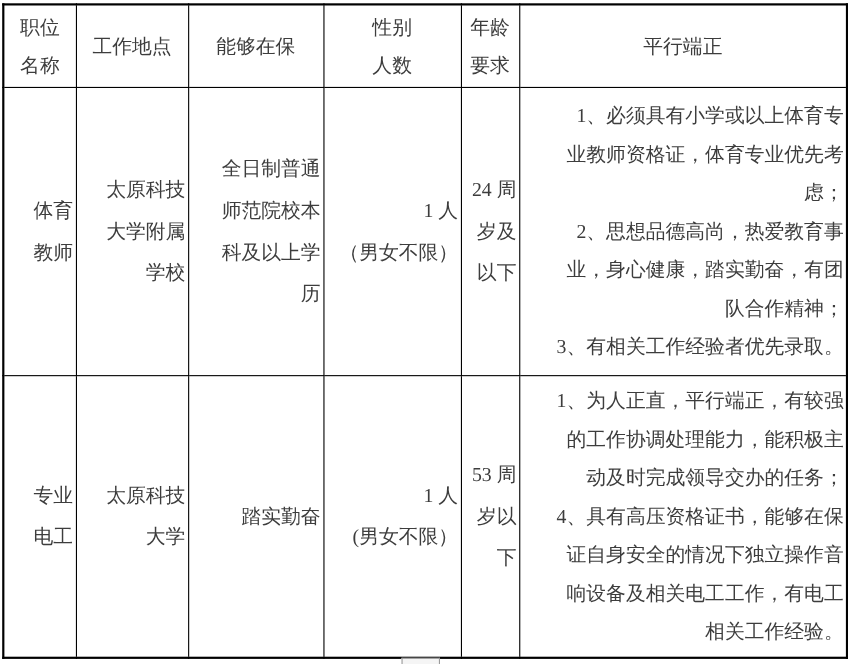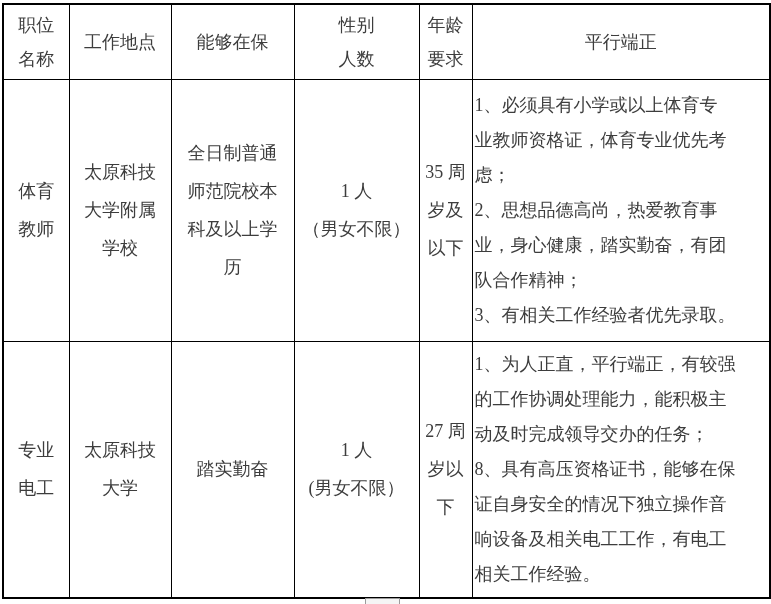--- a/index.html
+++ b/index.html
@@ -35,25 +35,25 @@
     padding: 2px;
   }
   tr.header-row { height: 75px; }
   tr.row-1 { height: 262px; }
   tr.row-2 { height: 257px; }
   th.hc {
     text-align: center;
     line-height: 34px;
   }
   td.cc {
-    text-align: center;
+    text-align: right;
     line-height: 38px;
   }
   td.other-cell {
-    text-align: left;
+    text-align: right;
     line-height: 35px;
     padding: 6px 12px 6px 10px;
   }
   .scroll-fragment {
     position: absolute;
     left: 365px;
     top: 598px;
     width: 35px;
     height: 7px;
     background: #f5f5f5;
@@ -93,46 +93,46 @@
 教师</td>
       <td class="cc">太原科技
 大学附属
 学校</td>
       <td class="cc">全日制普通
 师范院校本
 科及以上学
 历</td>
       <td class="cc">1 人
 （男女不限）</td>
-      <td class="cc">35 周
+      <td class="cc">24 周
 岁及
 以下</td>
       <td class="other-cell">1、必须具有小学或以上体育专
 业教师资格证，体育专业优先考
 虑；
 2、思想品德高尚，热爱教育事
 业，身心健康，踏实勤奋，有团
 队合作精神；
 3、有相关工作经验者优先录取。</td>
     </tr>
     <tr class="row-2">
       <td class="cc">专业
 电工</td>
       <td class="cc">太原科技
 大学</td>
       <td class="cc">踏实勤奋</td>
       <td class="cc">1 人
 (男女不限）</td>
-      <td class="cc">27 周
+      <td class="cc">53 周
 岁以
 下</td>
       <td class="other-cell">1、为人正直，平行端正，有较强
 的工作协调处理能力，能积极主
 动及时完成领导交办的任务；
-8、具有高压资格证书，能够在保
+4、具有高压资格证书，能够在保
 证自身安全的情况下独立操作音
 响设备及相关电工工作，有电工
 相关工作经验。</td>
     </tr>
   </tbody>
 </table>
 
 <div class="scroll-fragment"></div>
 
 </body></html>

